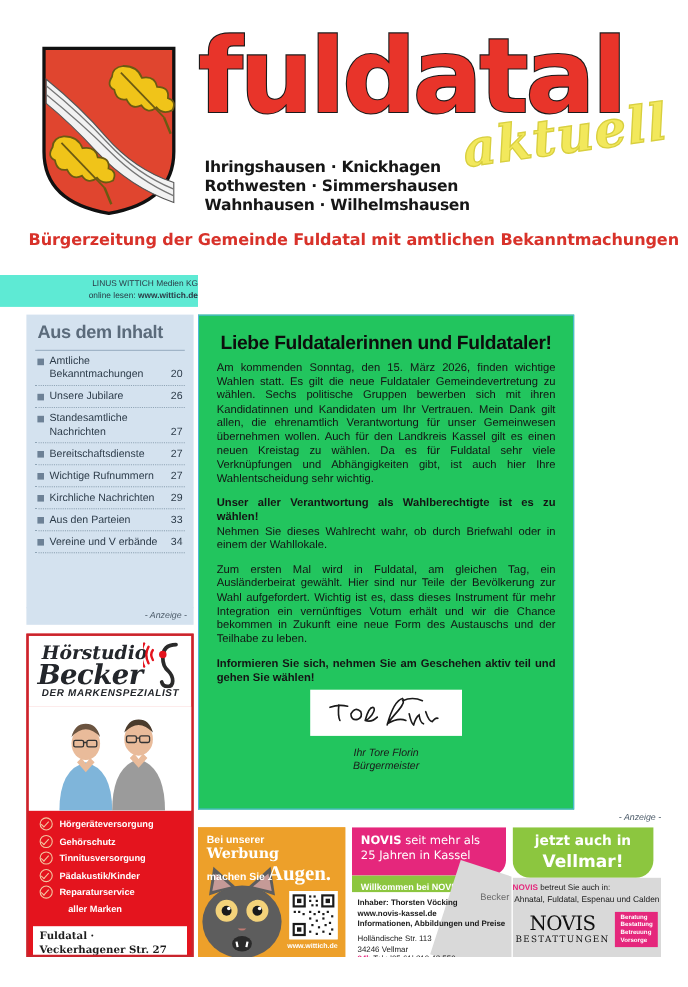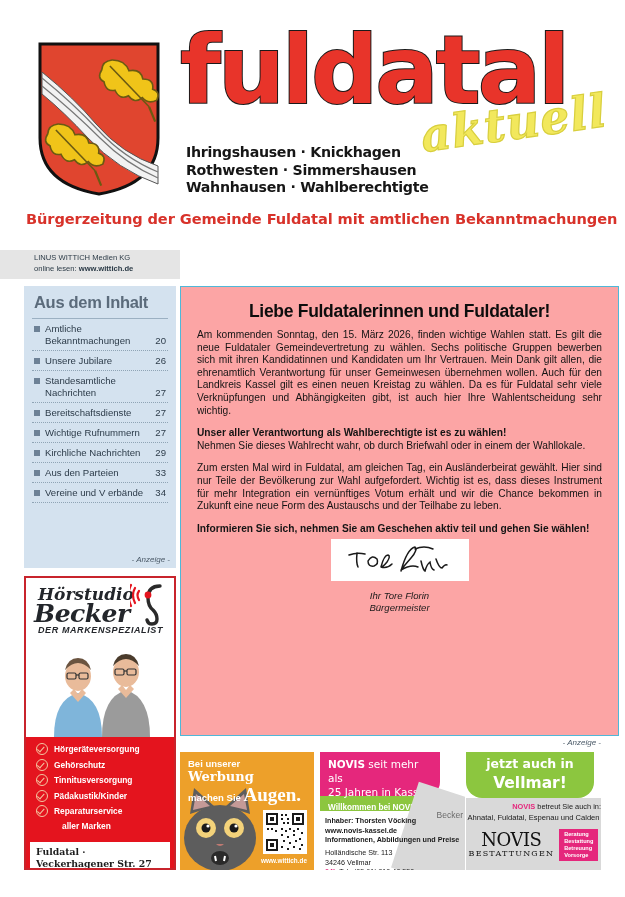--- a/index.html
+++ b/index.html
@@ -64,22 +64,22 @@
     letter-spacing: -0.1px;
   }
 
   
   .infobar {
     position: absolute; left: 0; top: 250px;
     width: 625px; height: 29px;
     display: flex; align-items: stretch;
   }
   .infobar-left {
-    width: 180px; background: #e5e5e5;
-    padding: 3px 0 0 34px; box-sizing: border-box;
+    width: 180px; background: #5eead4;
+    padding: 3px 0 0 34px; box-sizing: border-box; text-align: right;
   }
   .infobar-left div {
     font-size: 7.6px; line-height: 10.5px; color: #2b3a46;
   }
   .infobar-left b { font-weight: bold; }
   .infobar-right {
     flex: 1; background: #dfe6ec;
     display: flex; align-items: center;
     justify-content: space-between;
     padding: 0 28px 0 10px; box-sizing: border-box;
@@ -180,22 +180,22 @@
   .becker-addr {
     background:#ffffff; margin: 2px 4px 0 4px;
     padding: 4px 6px 4px 6px;
     font-family: "DejaVu Serif", serif;
     font-size: 9.3px; line-height: 12px; color: #1d1d1d; font-weight:600;
   }
 
   
   .article {
     position: absolute; left: 180px; top: 286px;
-    width: 439px; height: 450px;
-    background: #fca5a5;
+    width: 342px; height: 450px;
+    background: #22c55e;
     border: 1.6px solid #4fb8d8;
     box-sizing: border-box;
     padding: 10px 16px 0 16px;
   }
   .article h1 {
     margin: 4px 0 7px 0;
     font-size: 17.5px; text-align: center; color: #0d0d0d;
     font-weight: bold; letter-spacing: -0.3px;
   }
   .article p {
@@ -241,21 +241,21 @@
 
   .ad-novis {
     position: absolute; left: 320px; top: 752px;
     width: 145px; height: 118px;
     background: #ffffff; overflow:hidden;
   }
   .novis-bubble {
     background: #e5277c; height: 44px;
     padding: 5px 8px 0 8px; box-sizing: border-box;
     border-bottom-right-radius: 14px;
-    width: 120px;
+    width: 140px;
   }
   .novis-bubble div { color: #ffffff; font-size: 10.5px; line-height: 14px; font-family:"DejaVu Sans", sans-serif;}
   .novis-bubble b { font-weight: bold; }
   .novis-green {
     background: #8cc63f; width: 118px; height: 15px;
     padding-left: 8px; box-sizing: border-box;
   }
   .novis-green span { color:#fff; font-size: 8.2px; font-weight: bold; line-height: 15px; }
   .novis-info { padding: 5px 0 0 5px; position: relative; z-index:2;}
   .novis-info .b { font-size: 7.2px; font-weight: bold; color: #1a1a1a; line-height: 9.6px; }
@@ -272,21 +272,21 @@
     width: 135px; height: 118px;
     background: #ffffff; overflow:hidden;
   }
   .vellmar-green {
     background: #8cc63f; height: 46px; border-radius: 0 0 16px 16px;
     width: 128px; text-align: center; padding-top: 3px; box-sizing:border-box;
   }
   .vellmar-green .a { color:#fff; font-size: 12.5px; font-weight: bold; font-family:"DejaVu Sans",sans-serif; line-height:18px;}
   .vellmar-green .b { color:#fff; font-size: 15.5px; font-weight: bold; font-family:"DejaVu Sans",sans-serif; line-height:20px;}
   .vellmar-grey { background: #d9d9d9; height: 72px; padding-top:4px; box-sizing:border-box; }
-  .vellmar-l1 { text-align:right; font-size: 7.4px; color:#1a1a1a; line-height:10px;}
+  .vellmar-l1 { text-align:left; font-size: 7.4px; color:#1a1a1a; line-height:10px;}
   .vellmar-l1 .red { color:#e5277c; font-weight:bold;}
   .vellmar-l2 { text-align:center; font-size: 7.6px; color:#1a1a1a; line-height:11px;}
   .vellmar-logo { display:flex; align-items:center; justify-content:center; margin-top:6px;}
   .vellmar-logo .nv { text-align:center; margin-right:5px;}
   .vellmar-logo .nv .big { font-family:"DejaVu Serif", serif; font-size: 18px; letter-spacing:-0.5px; color:#111; line-height:18px;}
   .vellmar-logo .nv .small { font-family:"DejaVu Serif", serif; font-size: 8px; letter-spacing:1.2px; color:#111; line-height:10px;}
   .vellmar-logo .pinkbox { background:#e5277c; padding: 2px 5px; }
   .vellmar-logo .pinkbox div { color:#fff; font-size: 5.6px; line-height: 7px; font-weight:600;}
   .vellmar-logo .pinkbox div.vs { font-weight:bold; }
 </style>
@@ -317,21 +317,21 @@
     </div>
 
     <div class="logo-wrap">
       <div class="logo-fuldatal">fuldatal</div>
       <div class="logo-aktuell">aktuell</div>
     </div>
 
     <div class="towns">
       <div>Ihringshausen · Knickhagen</div>
       <div>Rothwesten · Simmershausen</div>
-      <div>Wahnhausen · Wahlberechtigte</div>
+      <div>Wahnhausen · Wilhelmshausen</div>
     </div>
 
     <div class="tagline">Bürgerzeitung der Gemeinde Fuldatal mit amtlichen Bekanntmachungen</div>
   </div>
 
   <div class="infobar">
     <div class="infobar-left">
       <div>LINUS WITTICH Medien KG</div>
       <div><span>online lesen: </span><b>www.wittich.de</b></div>
     </div>

